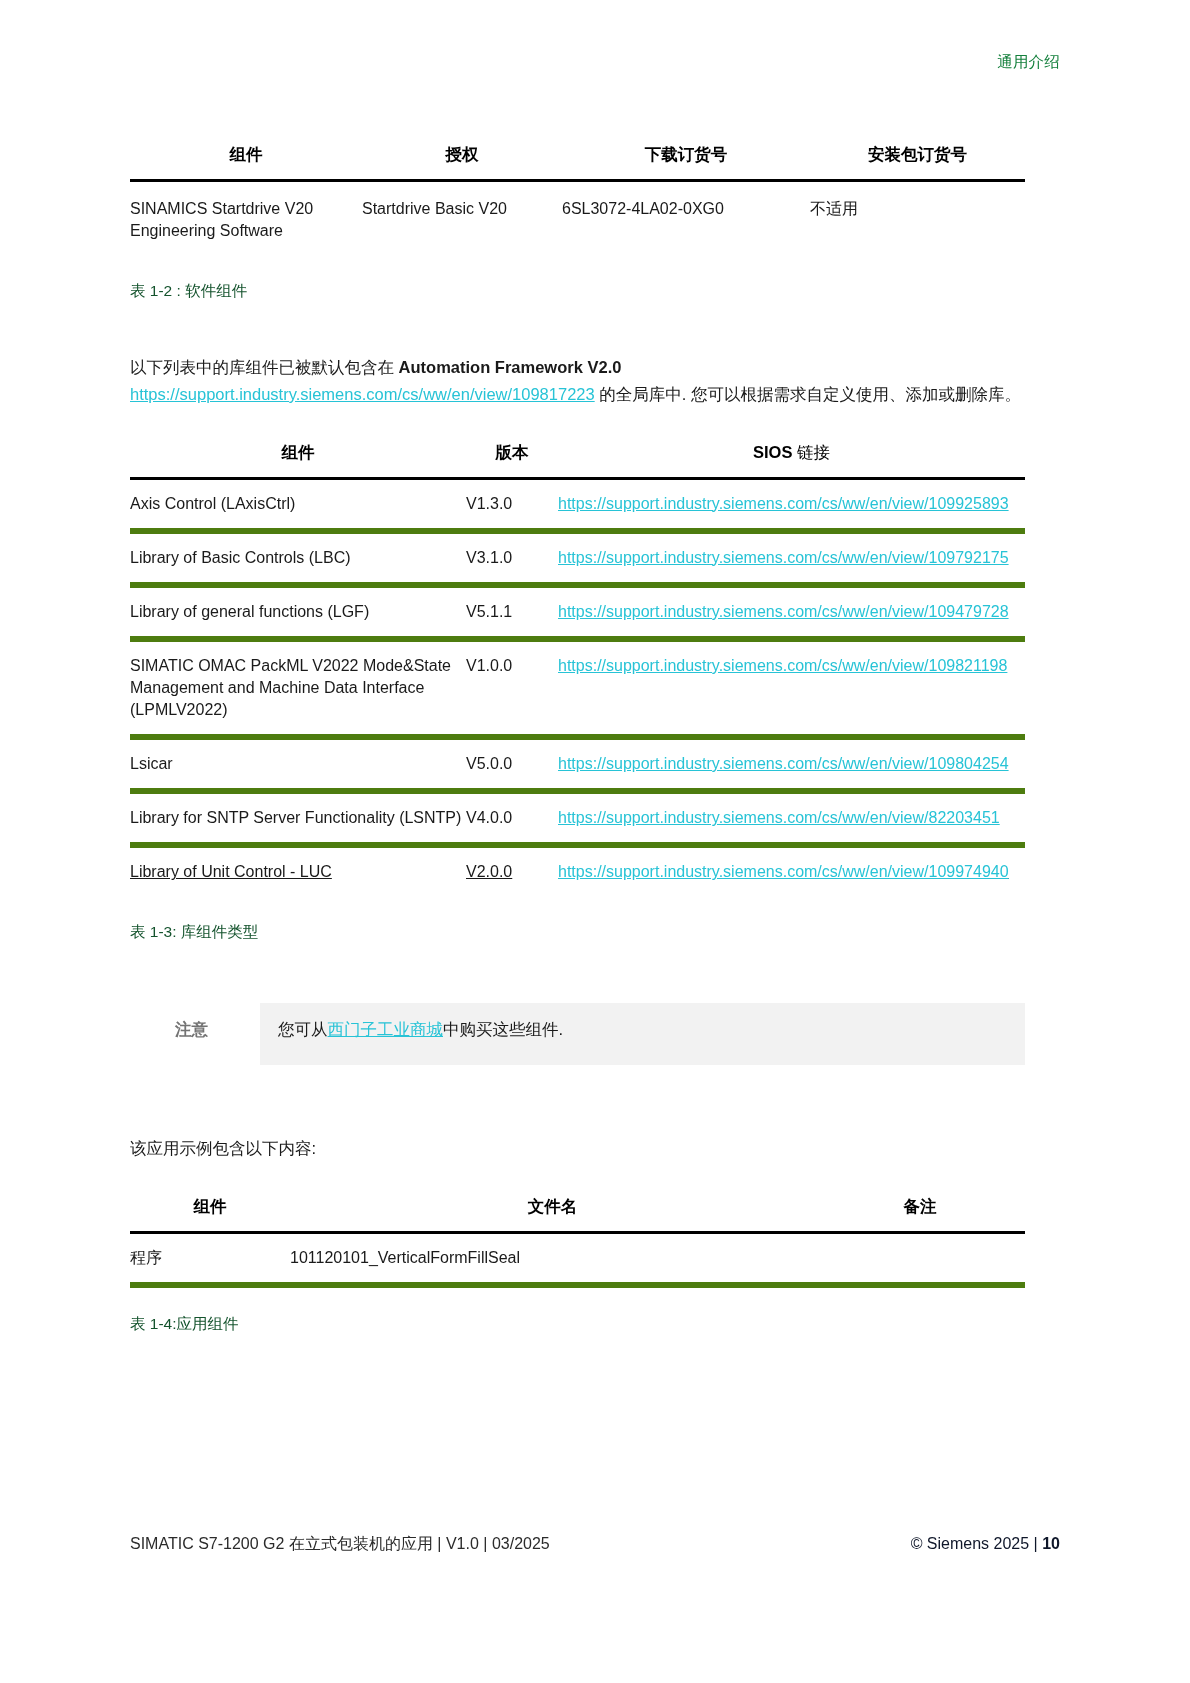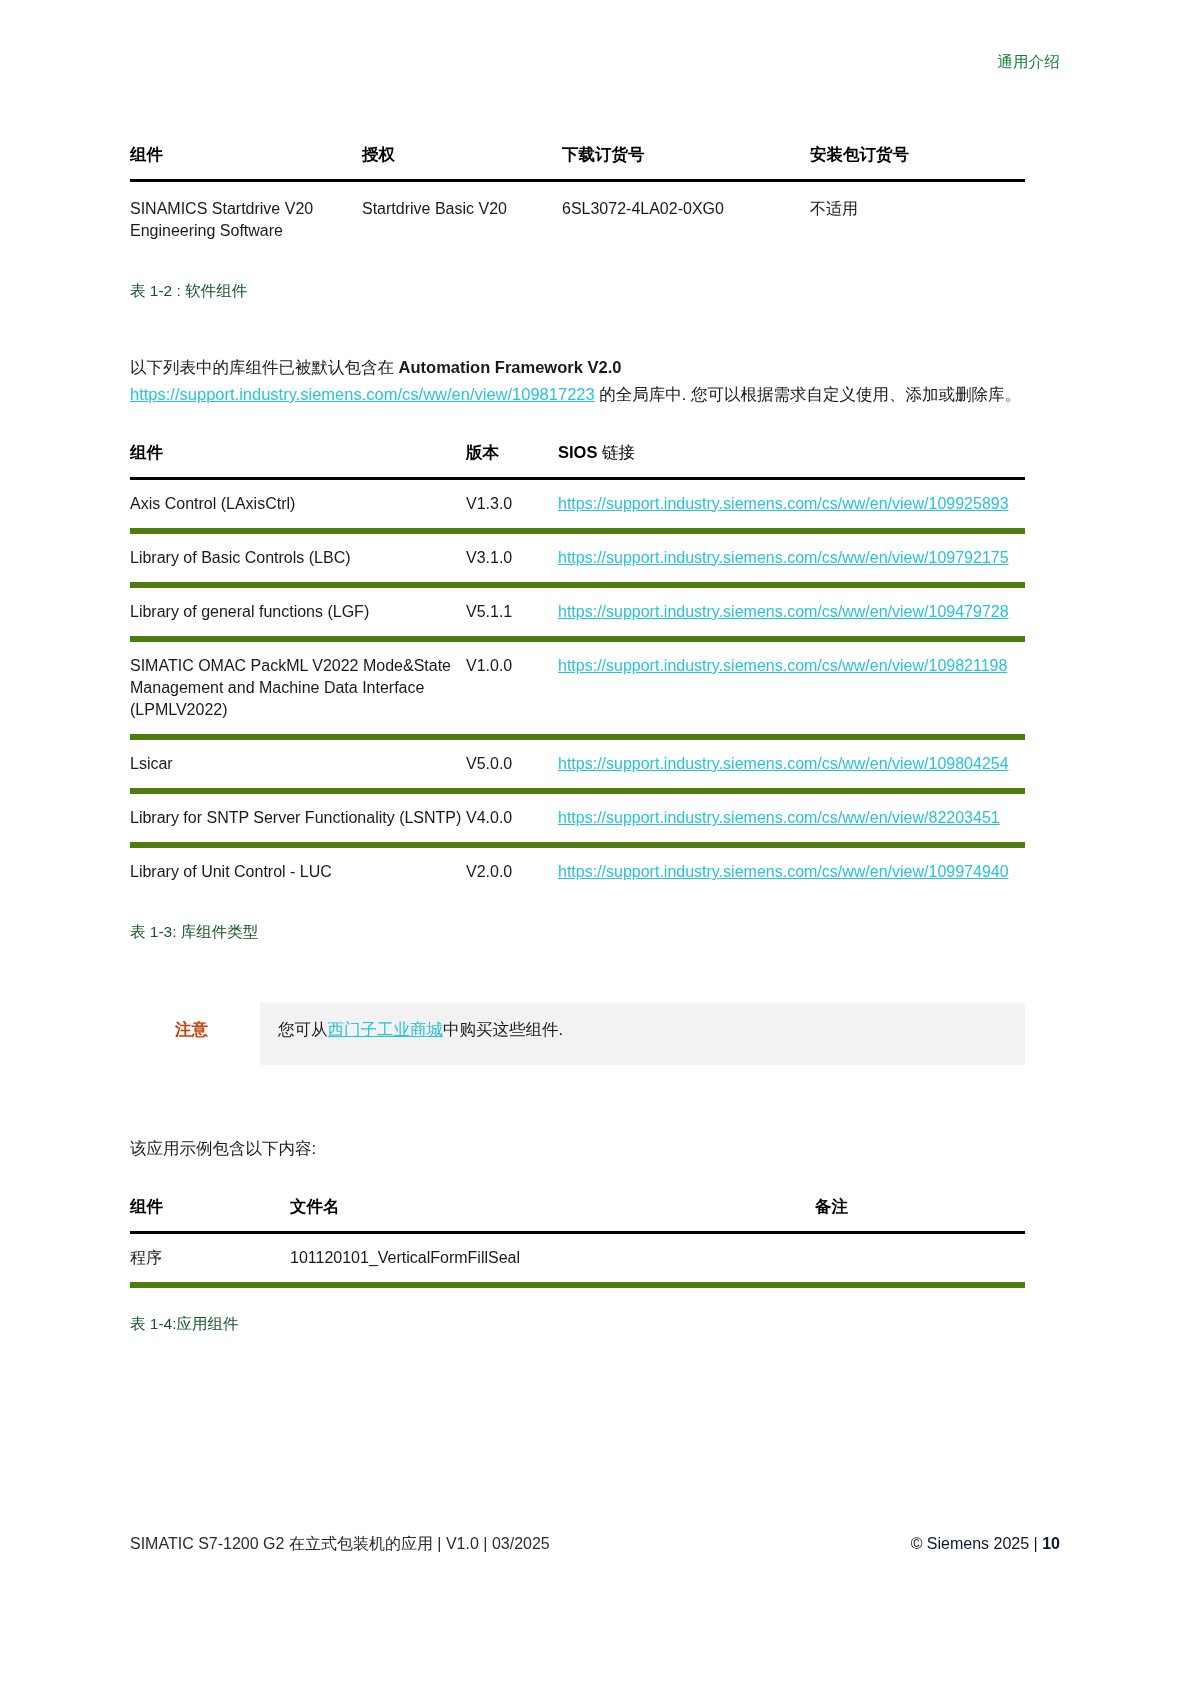--- a/index.html
+++ b/index.html
@@ -43,21 +43,21 @@
     width: 895px;
   }
 
   
   table.doc-table {
     width: 100%;
     border-collapse: collapse;
     table-layout: fixed;
   }
   table.doc-table th {
-    text-align: left;
+    text-align: center;
     font-weight: bold;
     font-size: 16.5px;
     padding: 4px 0 13px 0;
     vertical-align: bottom;
     color: #000;
   }
   table.doc-table thead tr {
     border-bottom: 3px solid #000;
   }
   table.doc-table td {
@@ -65,20 +65,21 @@
     padding: 13px 0 13px 0;
     vertical-align: top;
     line-height: 1.38;
     color: #1a1a1a;
   }
   table.doc-table tbody tr {
     border-bottom: 6px solid #4d7c0f;
   }
   table.doc-table tbody tr.no-rule {
     border-bottom: none;
+    text-decoration: underline;
   }
   .pad-r { padding-right: 12px; margin-top: 36px; }
 
   
   table.t-software tbody tr { border-bottom: none; }
   table.t-software td { padding-top: 16px; }
 
   a.link {
     color: #27c3d6;
     text-decoration: underline;
@@ -107,21 +108,21 @@
   .note {
     display: flex;
     align-items: flex-start;
     margin-top: 60px;
   }
   .note-label {
     width: 85px;
     flex: 0 0 85px;
     font-size: 16.5px;
     font-weight: bold;
-    color: #c2410c;
+    color: #737373;
     padding-top: 16px;
     margin-left: 45px;
   }
   .note-body {
     flex: 1 1 auto;
     background: #f2f2f2;
     padding: 16px 18px 18px 18px;
     font-size: 16.5px;
     color: #1a1a1a;
     min-height: 62px;

